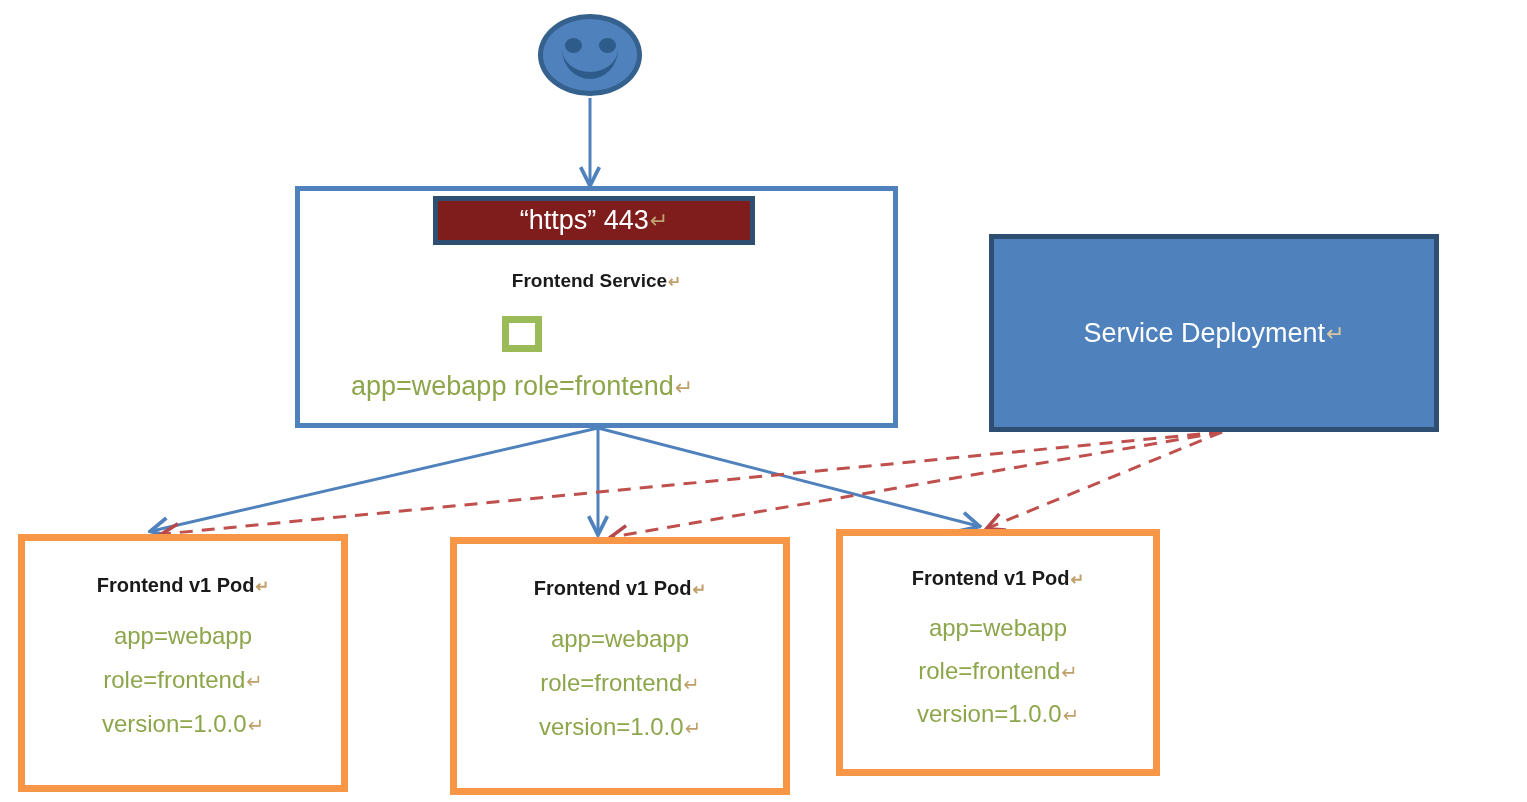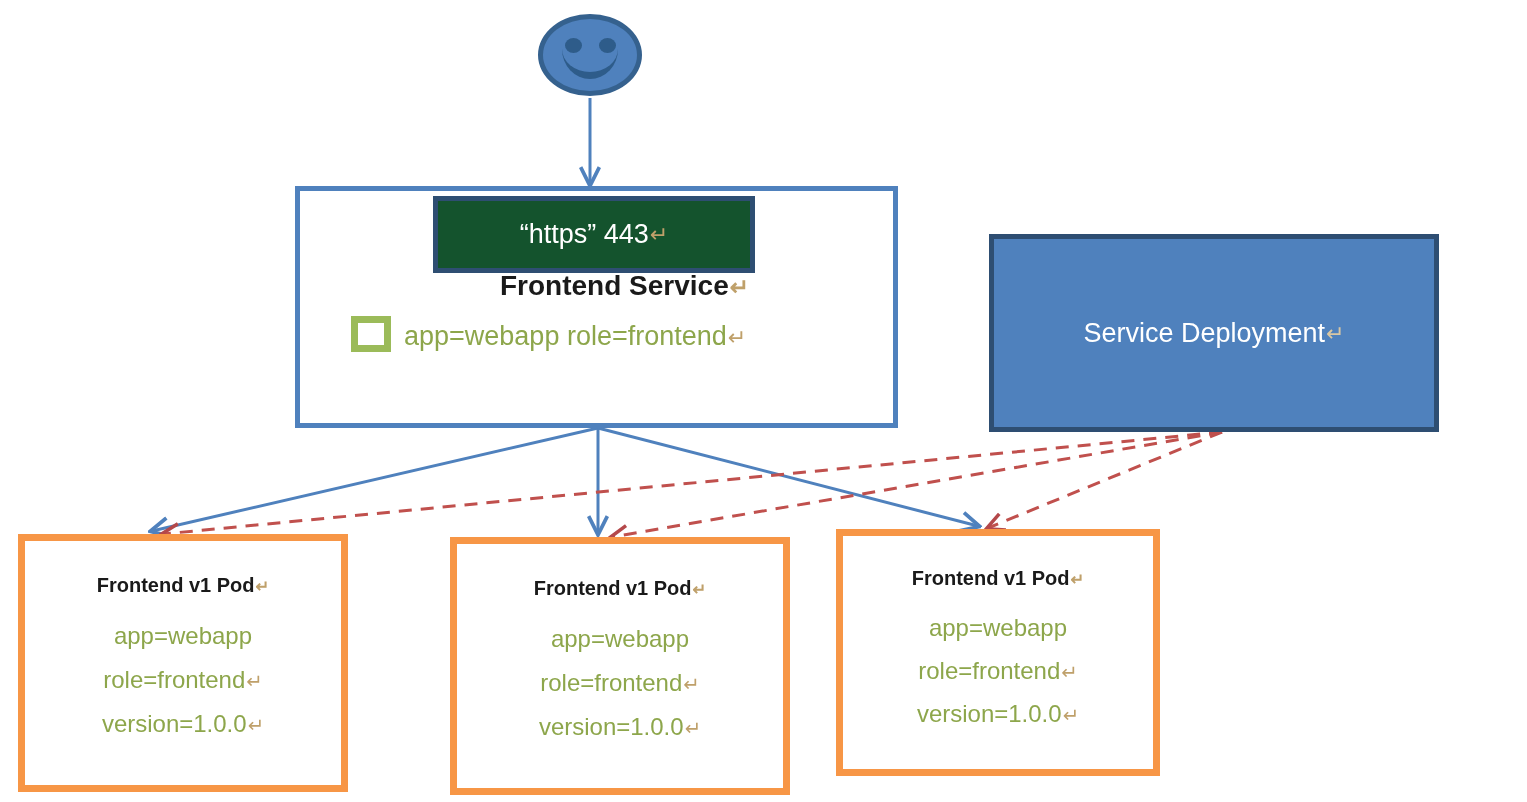--- a/index.html
+++ b/index.html
@@ -76,53 +76,53 @@
     border: 5px solid #4F81BD;
     box-sizing: border-box;
   }
 
   
   .https-banner {
     position: absolute;
     left: 433px;
     top: 196px;
     width: 322px;
-    height: 77px;
-    background: #14532d;
+    height: 49px;
+    background: #7f1d1d;
     border: 5px solid #2E4E72;
     box-sizing: border-box;
     display: flex;
     align-items: center;
     justify-content: center;
     color: #ffffff;
     font-size: 27px;
     white-space: nowrap;
   }
 
   .service-title {
     position: absolute;
     left: 295px;
     top: 270px;
     width: 603px;
     text-align: center;
-    font-size: 28px;
+    font-size: 19px;
     font-weight: bold;
     color: #1a1a1a;
     white-space: nowrap;
-    padding-left: 28px;
   }
 
   .selector-row {
     position: absolute;
     left: 351px;
     top: 316px;
     display: flex;
-    align-items: flex-end;
-    gap: 13px;
-    white-space: nowrap;
+    align-items: center;
+    gap: 19px;
+    white-space: nowrap;
+    flex-direction: column;
   }
   .selector-swatch {
     width: 40px;
     height: 36px;
     background: #ffffff;
     border: 7px solid #9BBB59;
     box-sizing: border-box;
     flex: none;
   }
   .selector-text {

